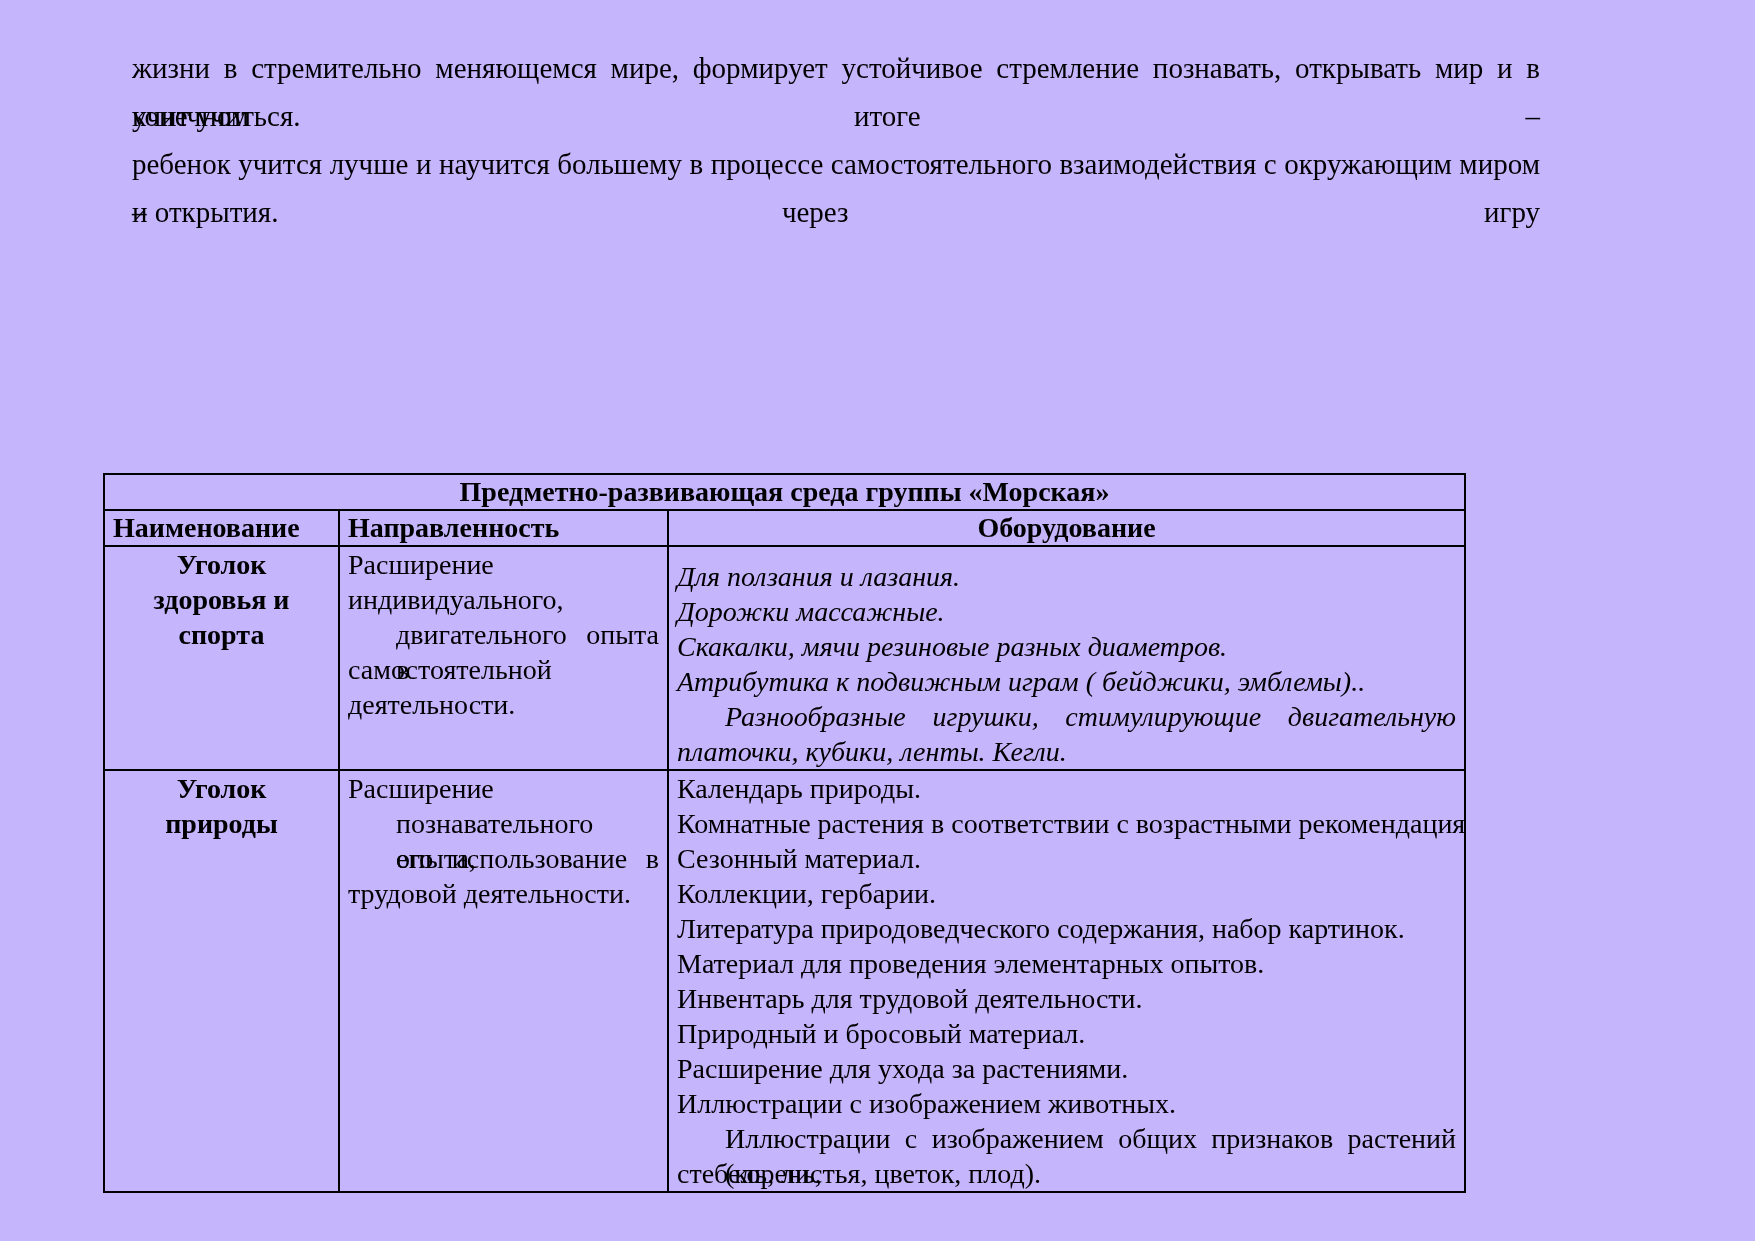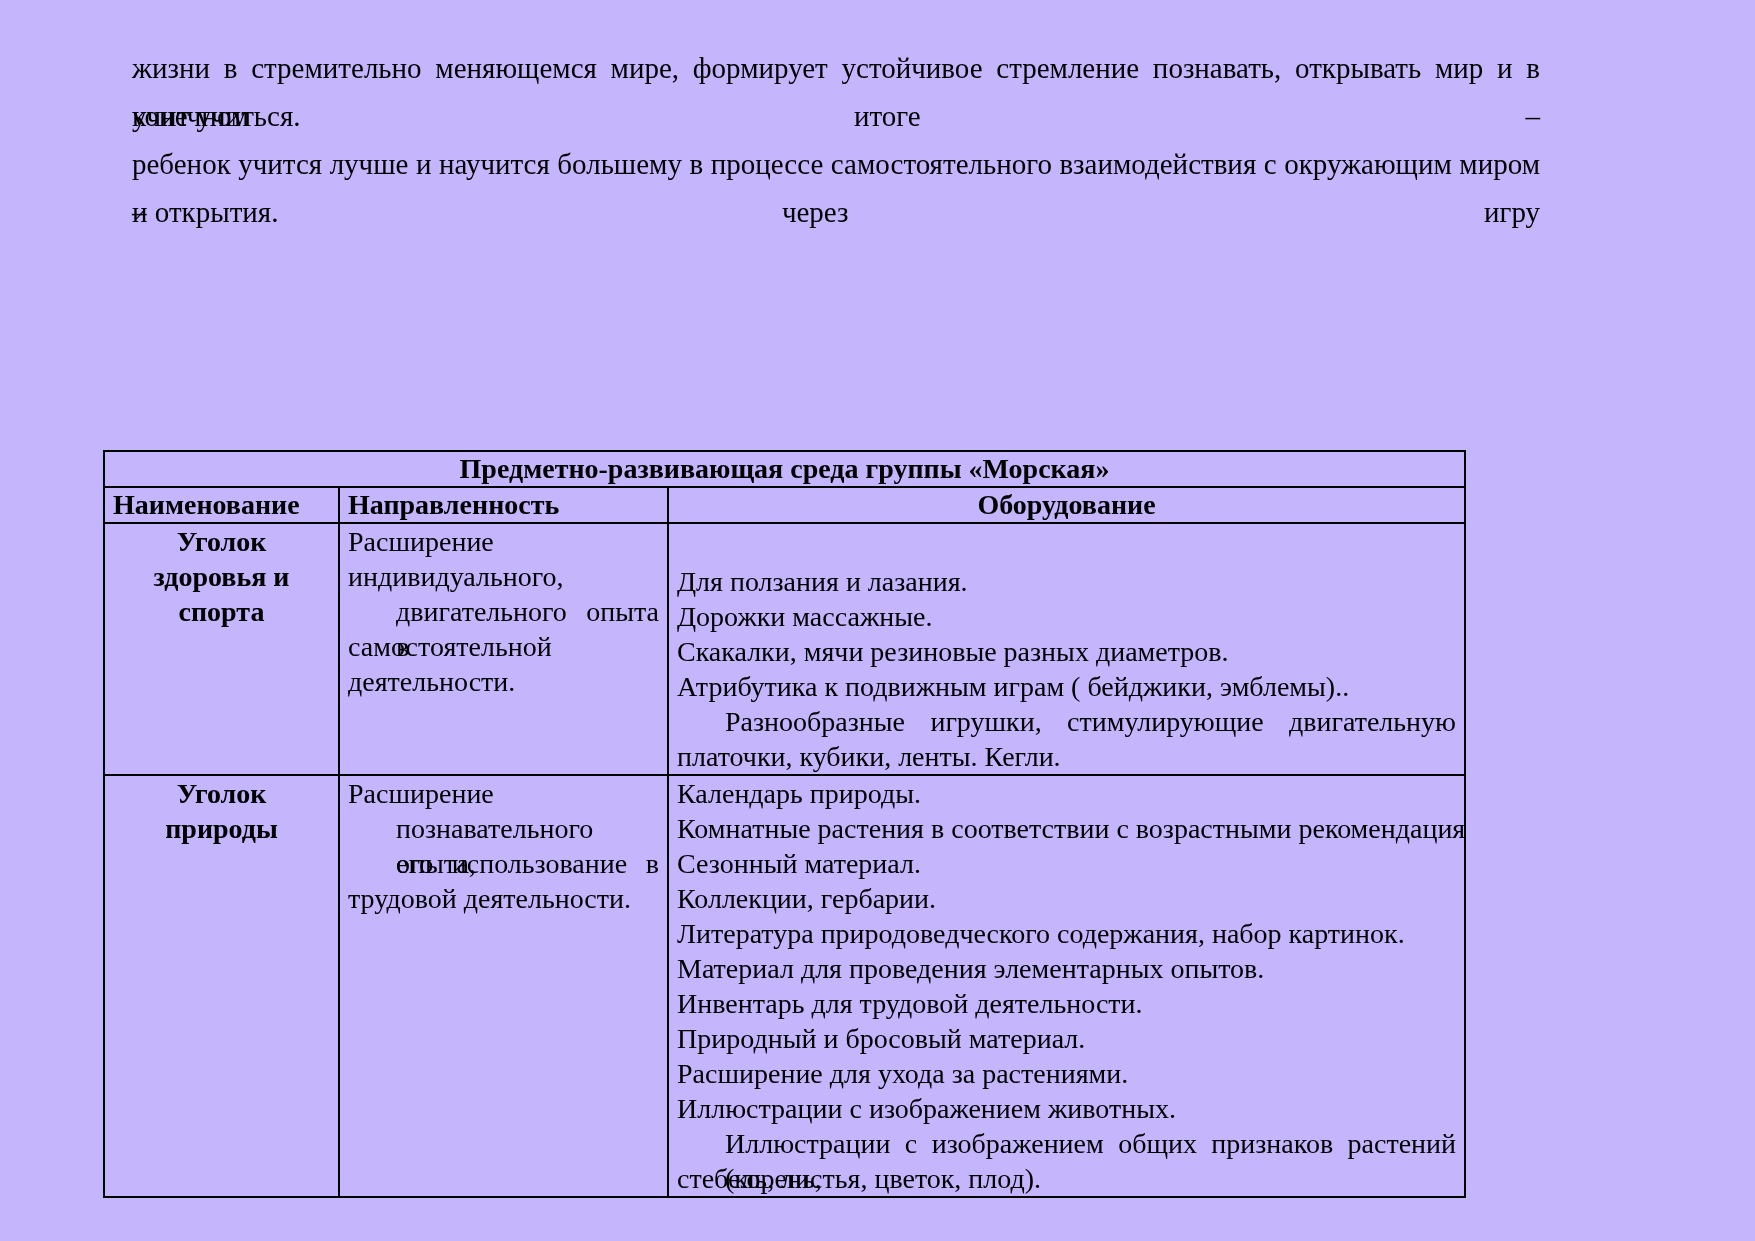--- a/index.html
+++ b/index.html
@@ -35,21 +35,21 @@
   .intro .line.j {
     white-space: normal;
     text-align: justify;
     text-align-last: justify;
   }
 
   
   .tbl-wrap {
     position: absolute;
     left: 103px;
-    top: 450px;
+    top: 473px;
     width: 1246px;
   }
   table.prs {
     border-collapse: collapse;
     table-layout: fixed;
     width: 100%;
     font-size: 28px;
   }
   table.prs td {
     border: 2px solid #000000;
@@ -73,21 +73,21 @@
   td.hdr-cell.center { text-align: center; }
 
   td.name-cell {
     text-align: center;
     font-weight: bold;
     padding-top: 6px;
     margin-left: 38px;
   }
   td.dir-cell  { padding-top: 6px; }
   td.equip-cell { padding-top: 6px; }
-  td.equip-cell.offset { padding-top: 40px; }
+  td.equip-cell.offset { padding-top: 12px; font-style: italic; }
 
   .cline {
     display: block;
     height: 35px;
     line-height: 35px;
     white-space: nowrap;
     text-align: left;
   }
   td.name-cell .cline { text-align: center; }
   .cline.jl {

